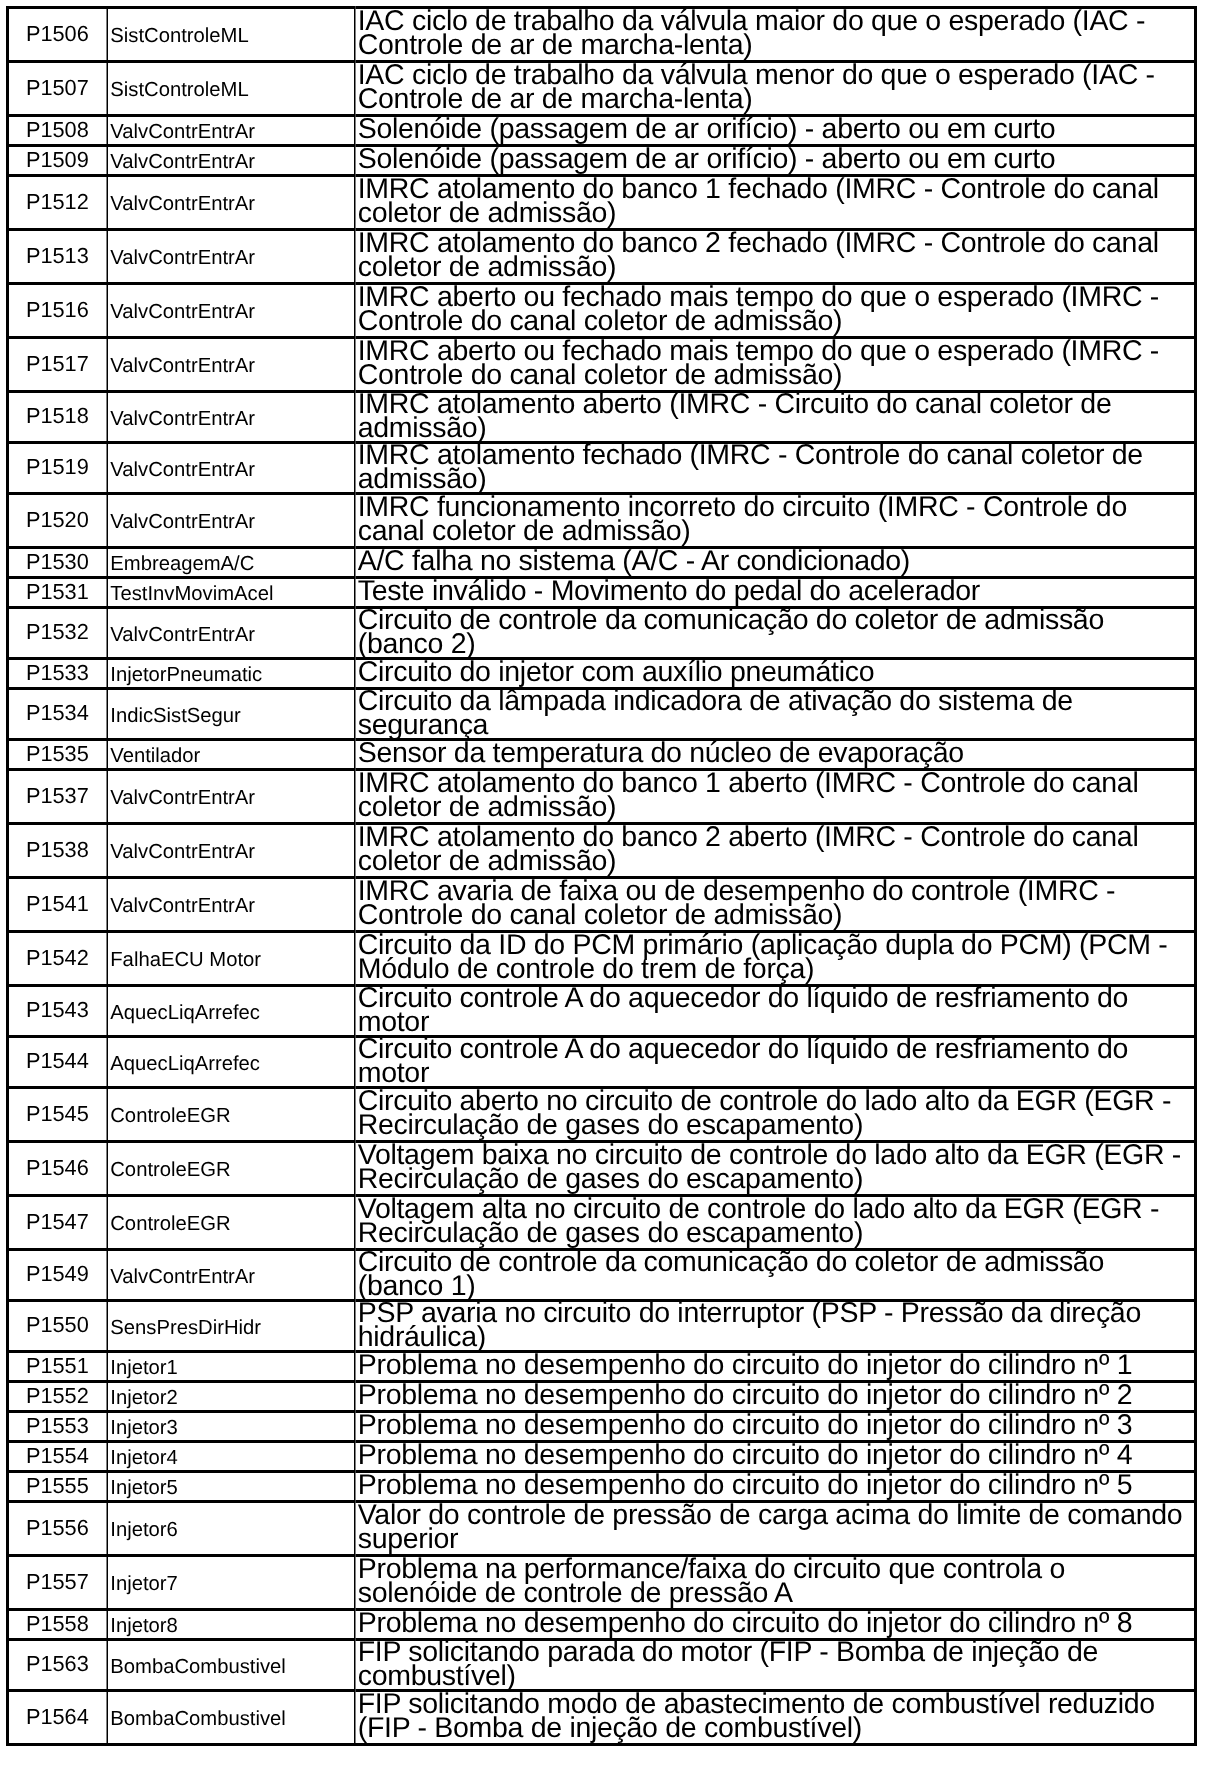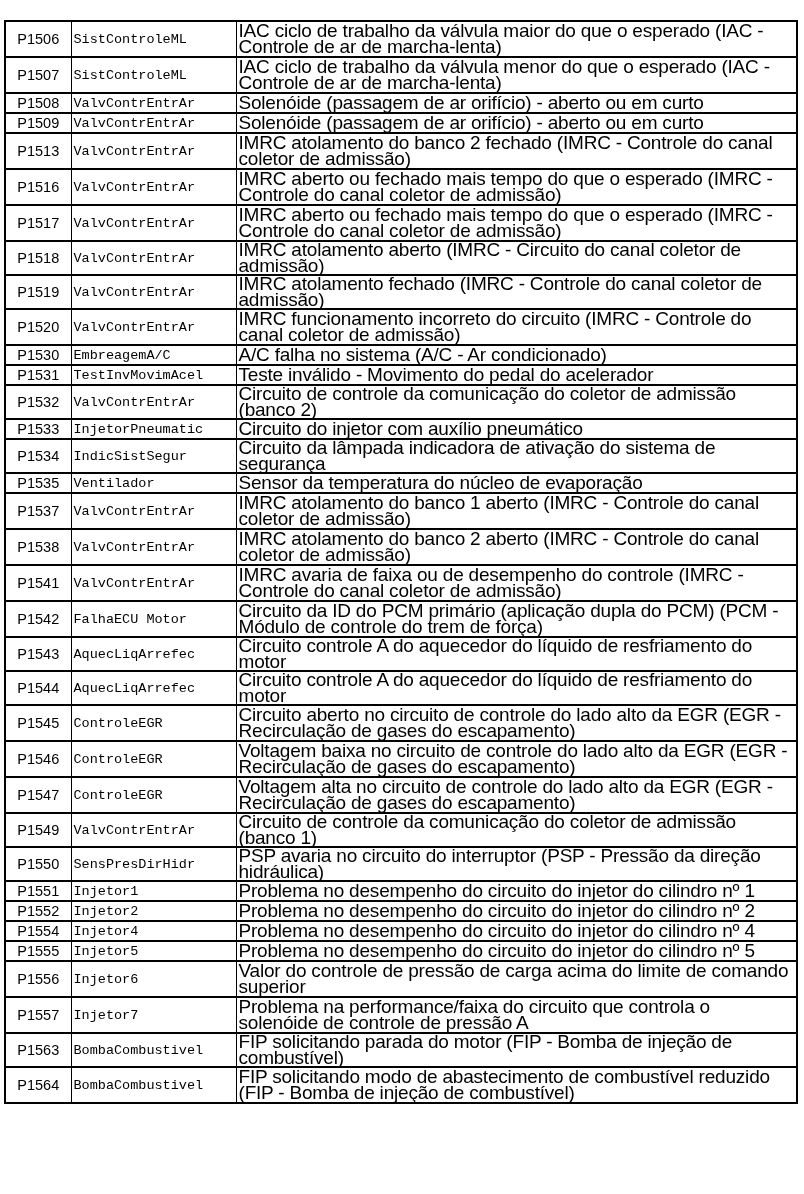--- a/index.html
+++ b/index.html
@@ -4,38 +4,37 @@
 <style>
   html, body { margin: 0; padding: 0; background: #ffffff; }
   body { width: 804px; height: 1194px; overflow: hidden; position: relative; }
   .dtc-table {
     position: absolute;
     left: 4px; top: 4px;
     width: 794px;
     border-collapse: collapse;
     border: 2px solid #000;
     table-layout: fixed;
-    margin-top: 16px;
   }
   .dtc-table td {
     border: 1px solid #000;
     border-top: 2px solid #000;
     padding: 0 2px;
     vertical-align: middle;
     color: #000;
   }
   .col-code { width: 66px; }
   .col-sys { width: 165px; }
   .code-cell {
     font-family: "Liberation Sans", sans-serif;
     font-size: 14.5px;
     text-align: center;
   }
   .sys-cell {
-    font-family: Liberation Mono, monospace;
+    font-family: Liberation Sans, sans-serif;
     font-size: 13.5px;
     color: #333;
     white-space: nowrap;
     overflow: hidden;
   }
   .desc-cell {
     font-family: Liberation Sans, sans-serif;
     font-size: 19px;
     line-height: 16px;
     letter-spacing: -0.2px;
@@ -67,20 +66,25 @@
     <td class="code-cell">P1508</td>
     <td class="sys-cell">ValvContrEntrAr</td>
     <td class="desc-cell">Solenóide (passagem de ar orifício) - aberto ou em curto</td>
   </tr>
       <tr class="single">
     <td class="code-cell">P1509</td>
     <td class="sys-cell">ValvContrEntrAr</td>
     <td class="desc-cell">Solenóide (passagem de ar orifício) - aberto ou em curto</td>
   </tr>
       <tr class="double">
+    <td class="code-cell">P1512</td>
+    <td class="sys-cell">ValvContrEntrAr</td>
+    <td class="desc-cell">IMRC atolamento do banco 1 fechado (IMRC - Controle do canal coletor de admissão)</td>
+  </tr>
+      <tr class="double">
     <td class="code-cell">P1513</td>
     <td class="sys-cell">ValvContrEntrAr</td>
     <td class="desc-cell">IMRC atolamento do banco 2 fechado (IMRC - Controle do canal coletor de admissão)</td>
   </tr>
       <tr class="double">
     <td class="code-cell">P1516</td>
     <td class="sys-cell">ValvContrEntrAr</td>
     <td class="desc-cell">IMRC aberto ou fechado mais tempo do que o esperado (IMRC - Controle do canal coletor de admissão)</td>
   </tr>
       <tr class="double">
@@ -192,38 +196,48 @@
     <td class="code-cell">P1551</td>
     <td class="sys-cell">Injetor1</td>
     <td class="desc-cell">Problema no desempenho do circuito do injetor do cilindro nº 1</td>
   </tr>
       <tr class="single">
     <td class="code-cell">P1552</td>
     <td class="sys-cell">Injetor2</td>
     <td class="desc-cell">Problema no desempenho do circuito do injetor do cilindro nº 2</td>
   </tr>
       <tr class="single">
+    <td class="code-cell">P1553</td>
+    <td class="sys-cell">Injetor3</td>
+    <td class="desc-cell">Problema no desempenho do circuito do injetor do cilindro nº 3</td>
+  </tr>
+      <tr class="single">
     <td class="code-cell">P1554</td>
     <td class="sys-cell">Injetor4</td>
     <td class="desc-cell">Problema no desempenho do circuito do injetor do cilindro nº 4</td>
   </tr>
       <tr class="single">
     <td class="code-cell">P1555</td>
     <td class="sys-cell">Injetor5</td>
     <td class="desc-cell">Problema no desempenho do circuito do injetor do cilindro nº 5</td>
   </tr>
       <tr class="double">
     <td class="code-cell">P1556</td>
     <td class="sys-cell">Injetor6</td>
     <td class="desc-cell">Valor do controle de pressão de carga acima do limite de comando superior</td>
   </tr>
       <tr class="double">
     <td class="code-cell">P1557</td>
     <td class="sys-cell">Injetor7</td>
     <td class="desc-cell">Problema na performance/faixa do circuito que controla o solenóide de controle de pressão A</td>
+  </tr>
+      <tr class="single">
+    <td class="code-cell">P1558</td>
+    <td class="sys-cell">Injetor8</td>
+    <td class="desc-cell">Problema no desempenho do circuito do injetor do cilindro nº 8</td>
   </tr>
       <tr class="single">
     <td class="code-cell">P1563</td>
     <td class="sys-cell">BombaCombustivel</td>
     <td class="desc-cell">FIP solicitando parada do motor (FIP - Bomba de injeção de combustível)</td>
   </tr>
       <tr class="double">
     <td class="code-cell">P1564</td>
     <td class="sys-cell">BombaCombustivel</td>
     <td class="desc-cell">FIP solicitando modo de abastecimento de combustível reduzido (FIP - Bomba de injeção de combustível)</td>

